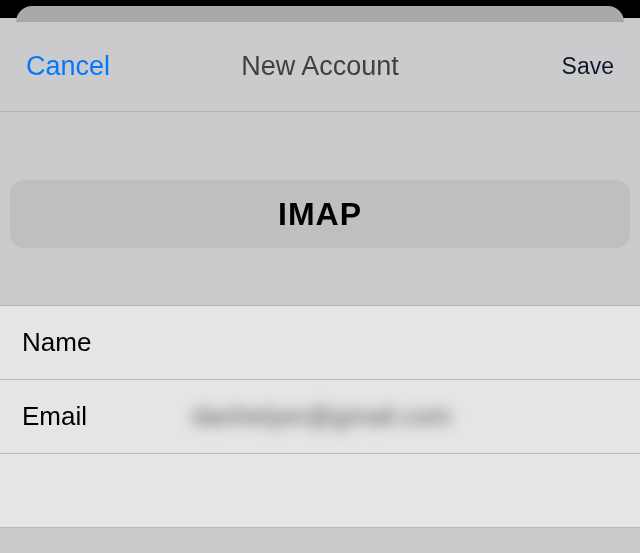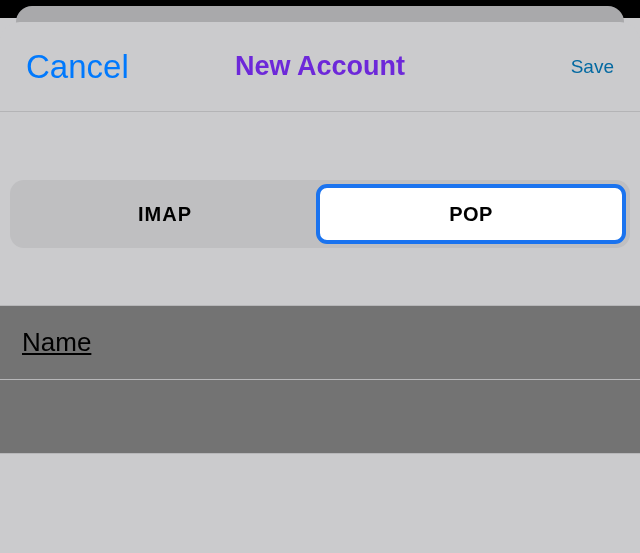--- a/index.html
+++ b/index.html
@@ -58,41 +58,41 @@
     
     .nav-left {
       width: 120px;
       text-align: left;
     }
     
     .nav-title {
       flex: 1;
       text-align: center;
       font-size: 27px;
-      font-weight: 700;
-      color: #6d28d9;
+      font-weight: 400;
+      color: #404040;
     }
     
     .nav-right {
       width: 120px;
       text-align: right;
     }
     
     .cancel-btn {
       color: #0079fd;
-      font-size: 33px;
+      font-size: 27px;
       font-weight: 400;
       background: none;
       border: none;
       cursor: pointer;
     }
     
     .save-btn {
-      color: #0369a1;
-      font-size: 19px;
+      color: #0f172a;
+      font-size: 23px;
       font-weight: 400;
       background: none;
       border: none;
     }
     
     .spacer-1 {
       height: 68px;
     }
     
     .segmented-container {
@@ -106,42 +106,41 @@
       height: 68px;
       position: relative;
       padding: 4px;
     }
     
     .segment {
       flex: 1;
       display: flex;
       align-items: center;
       justify-content: center;
-      font-size: 20px;
+      font-size: 32px;
       font-weight: 600;
       color: #000;
       cursor: pointer;
       border-radius: 11px;
       letter-spacing: 1px;
     }
     
     .segment.selected {
       background: #fff;
       border: 4px solid #1a73ef;
       letter-spacing: 0.5px;
     }
     
     .spacer-2 {
       height: 58px;
       border-bottom: 1px solid #b7b7b9;
     }
     
     .form-group {
-      background: #737373;
-      text-decoration: underline;
+      background: #e5e5e5;
     }
     
     .form-row {
       display: flex;
       align-items: center;
       height: 74px;
       padding: 0 22px;
       border-bottom: 1px solid #b7b7b9;
     }
     
@@ -184,27 +183,30 @@
     <div class="nav-right">
       <button class="save-btn">Save</button>
     </div>
   </div>
 
   <div class="spacer-1"></div>
 
   <div class="segmented-container">
     <div class="segmented-control">
       <div class="segment">IMAP</div>
-      <div class="segment selected">POP</div>
     </div>
   </div>
 
   <div class="spacer-2"></div>
 
   <div class="form-group">
     <div class="form-row">
       <div class="form-label">Name</div>
     </div>
     <div class="form-row">
+      <div class="form-label">Email</div>
+      <div class="form-value blurred">danhelyer@gmail.com</div>
+    </div>
+    <div class="form-row">
     </div>
   </div>
 
 </div>
 
 </body></html>

